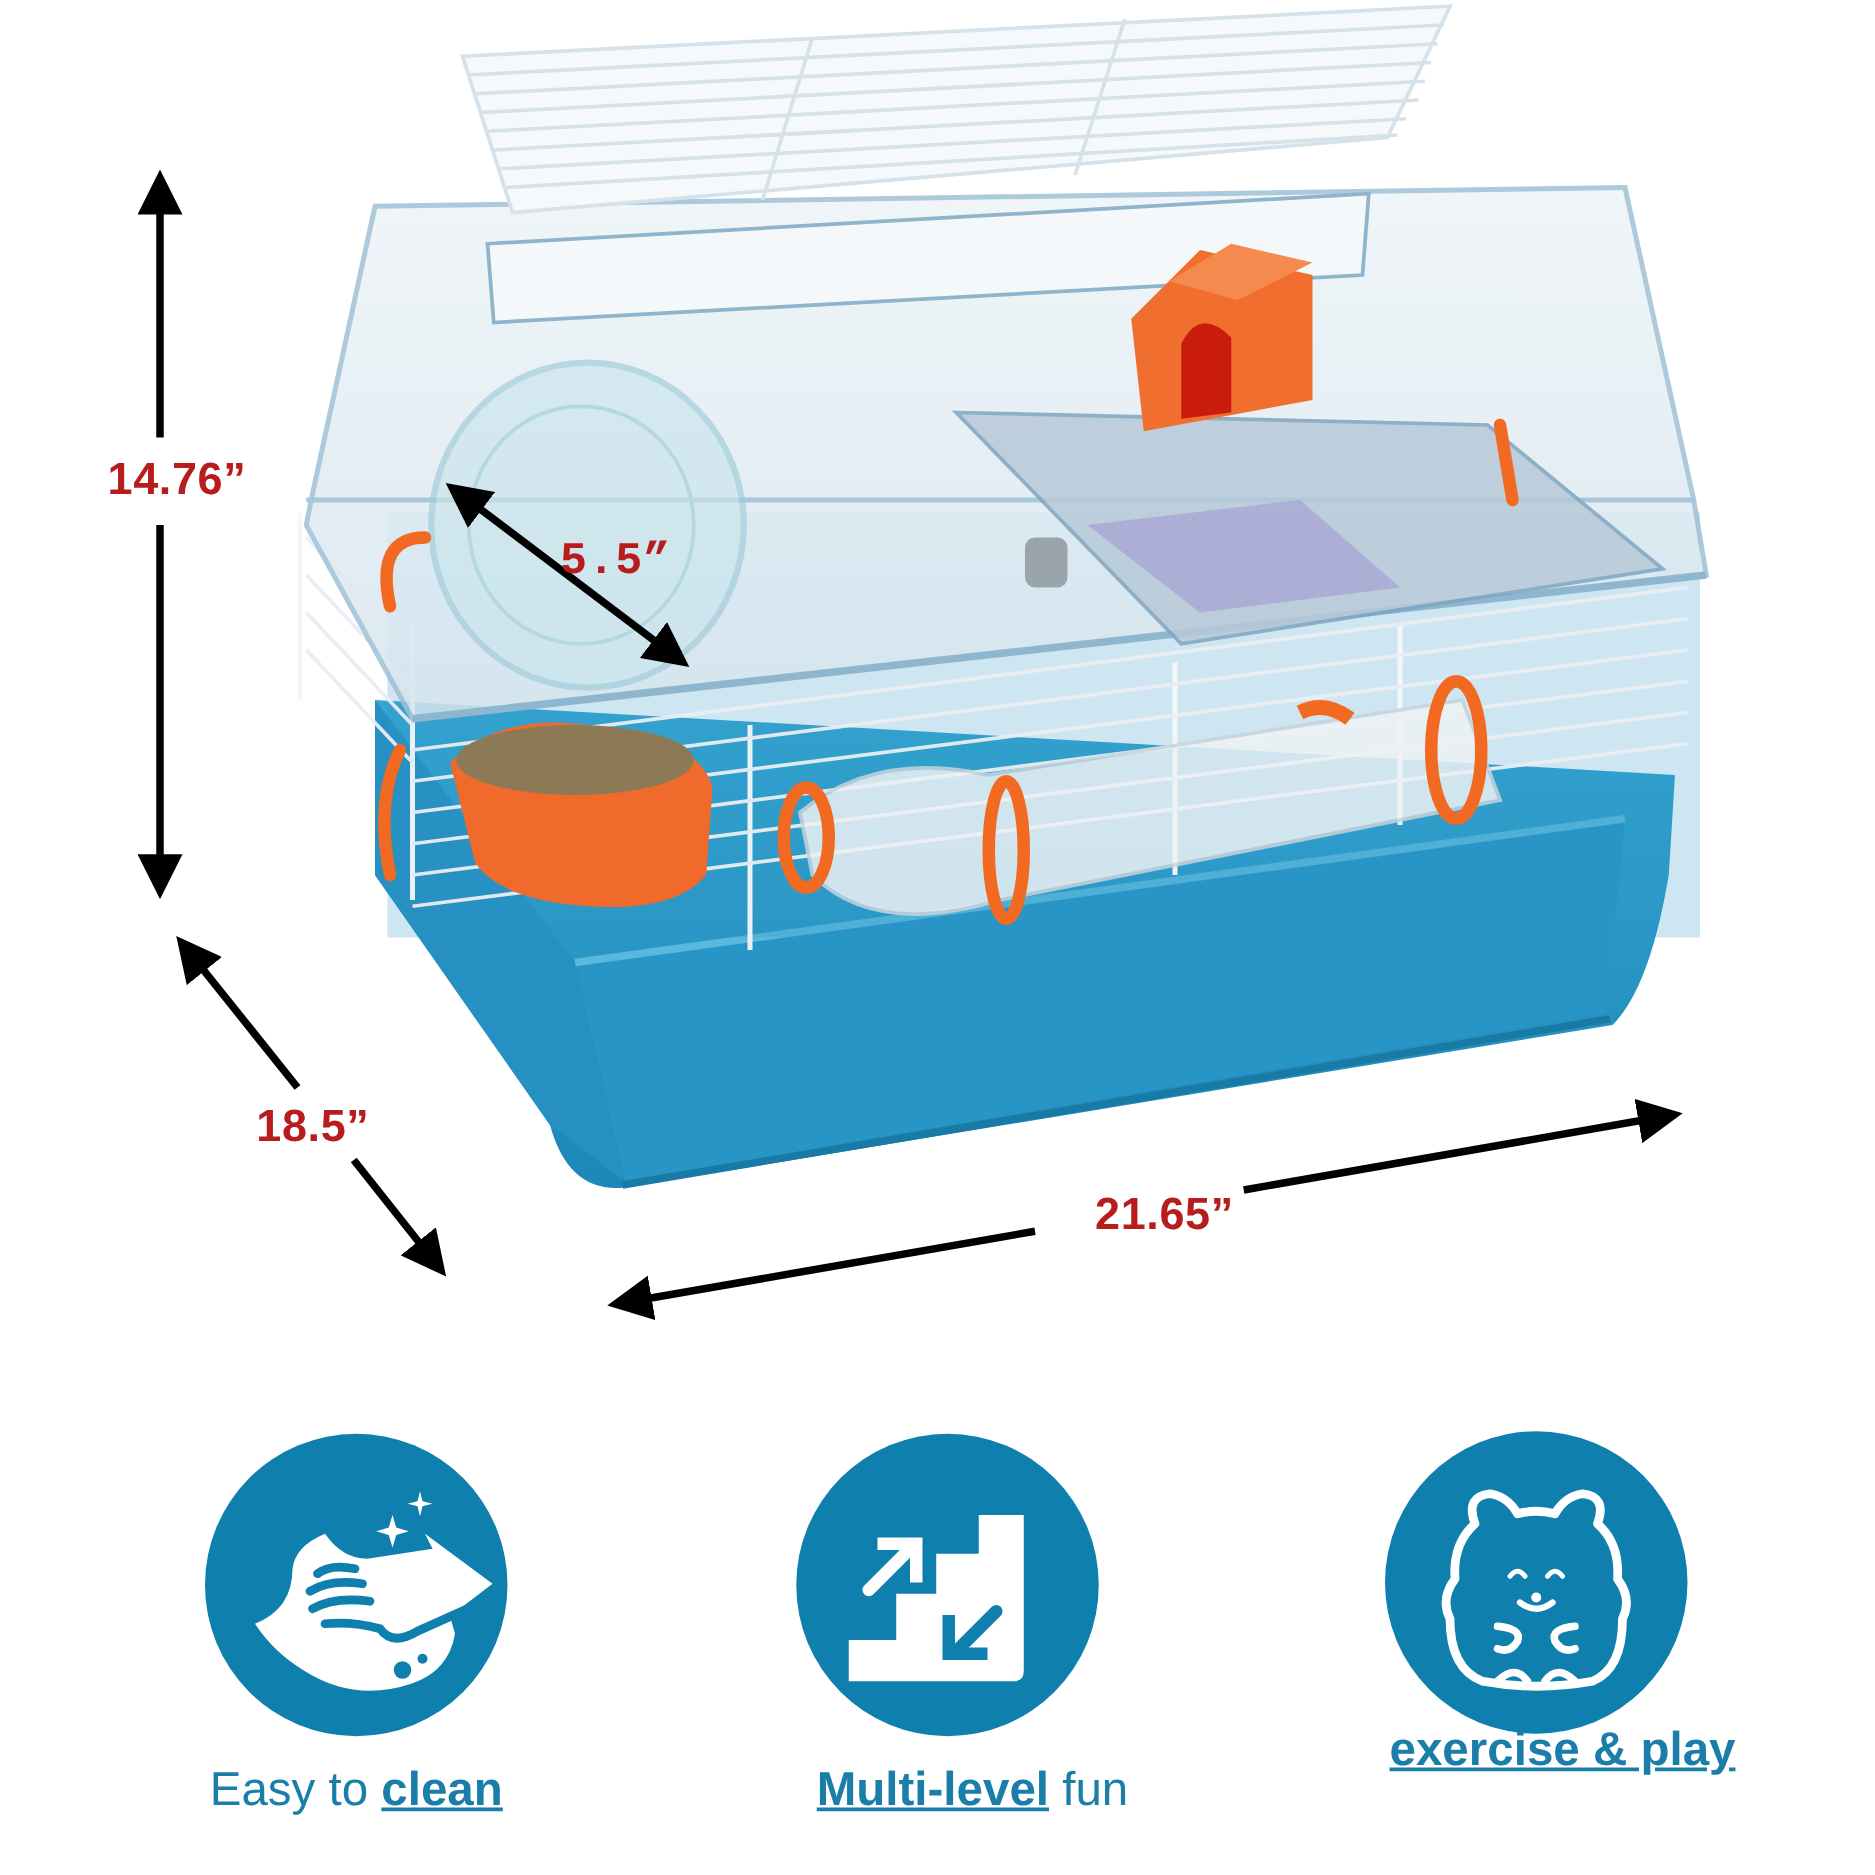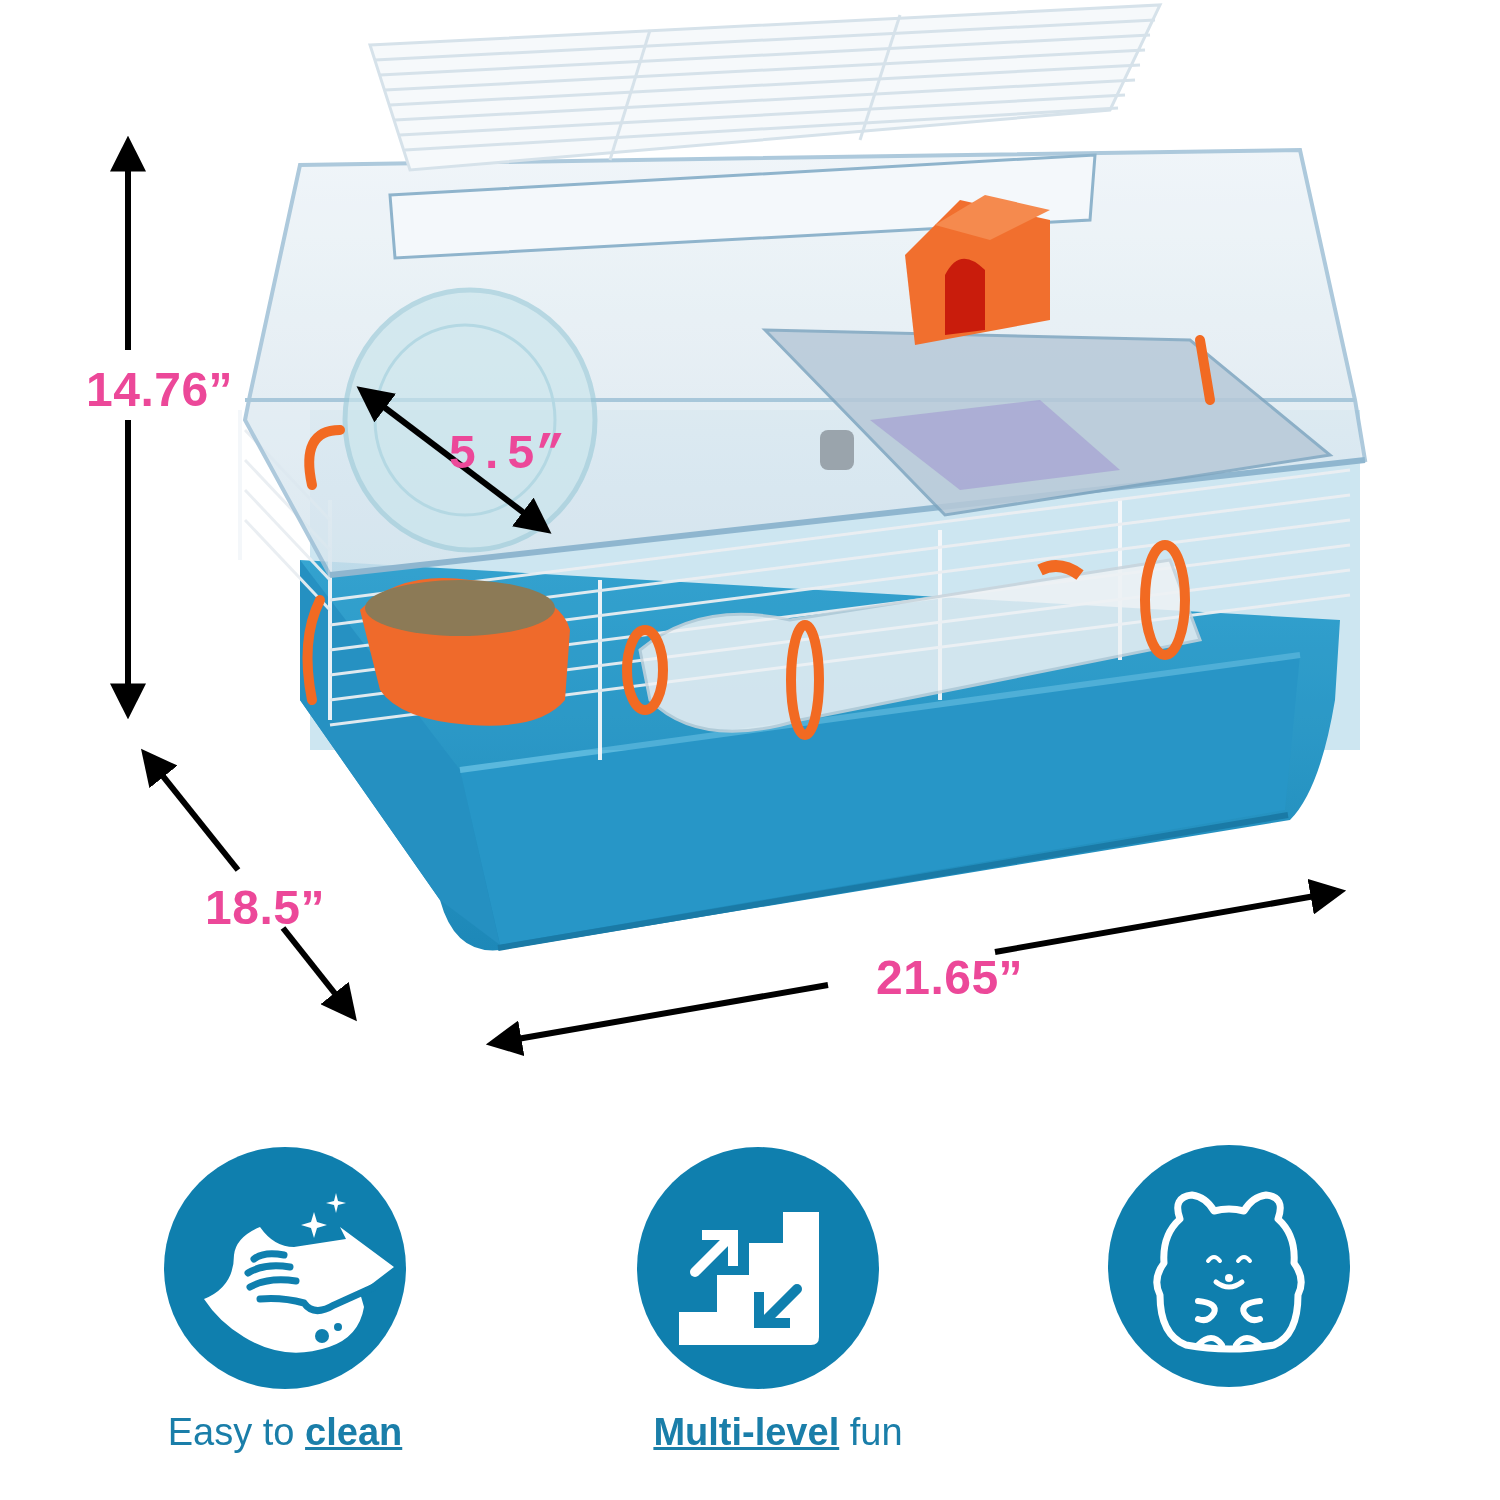--- a/index.html
+++ b/index.html
@@ -1,18 +1,18 @@
 <!DOCTYPE html>
 <html><head>
 <meta charset="utf-8">
 <style>
   html, body { margin:0; padding:0; background:#ffffff; }
   body { width:1500px; height:1500px; position:relative; overflow:hidden; font-family:"Liberation Sans", sans-serif; }
   .abs { position:absolute; }
-  .dim-label { position:absolute; font-family:"Liberation Sans", sans-serif; font-weight:700; color:#ec4899; font-size:48px; letter-spacing:0.5px; background:transparent; white-space:nowrap; }
+  .dim-label { position:absolute; font-family:"Liberation Sans", sans-serif; font-weight:700; color:#b91c1c; font-size:36px; letter-spacing:0.5px; background:transparent; white-space:nowrap; }
   .feature-circle { position:absolute; width:242px; height:242px; border-radius:50%; background:#0f7fae; }
   .feature-caption { position:absolute; text-align:center; color:#1a7ea9; font-family:"Liberation Sans", sans-serif; font-size:38px; line-height:44px; white-space:nowrap; }
   .feature-caption b { font-weight:700;text-decoration:underline; }
   svg { display:block; }
 </style>
 </head>
 <body>
 
 <div class="abs" style="left:0;top:0;width:1500px;height:1080px;">
   <svg width="1500" height="1080" viewBox="0 0 1500 1080">
@@ -175,13 +175,14 @@
     <path d="M72 74 Q64 52 84 50 Q98 52 106 66 Q121 62 136 66 Q144 52 158 50 Q178 52 170 74 Q188 90 186 118 Q198 134 190 150 Q190 190 166 200 Q121 208 78 200 Q52 190 52 150 Q44 134 56 118 Q54 90 72 74 Z" fill="none" stroke="#ffffff" stroke-width="7" stroke-linejoin="round"></path>
     <path d="M100 116 Q106 108 112 116 M130 116 Q136 108 142 116" stroke="#ffffff" stroke-width="4" fill="none" stroke-linecap="round"></path>
     <path d="M108 137 Q121 147 134 137" stroke="#ffffff" stroke-width="5" fill="none" stroke-linecap="round"></path>
     <circle cx="121" cy="133" r="4" fill="#ffffff"></circle>
     <path d="M90 156 Q110 158 106 168 Q100 178 90 174" stroke="#ffffff" stroke-width="6" fill="none" stroke-linecap="round"></path>
     <path d="M152 156 Q132 158 136 168 Q142 178 152 174" stroke="#ffffff" stroke-width="6" fill="none" stroke-linecap="round"></path>
     <path d="M90 200 Q104 186 114 200 M128 200 Q138 186 152 200" stroke="#ffffff" stroke-width="6" fill="none" stroke-linecap="round"></path>
   </svg>
 </div>
 <div class="feature-caption" style="left:1070px;top:1378px;width:360px;">
+  <div><b>exercise &amp; play</b></div>
 </div>
 
 </body></html>

